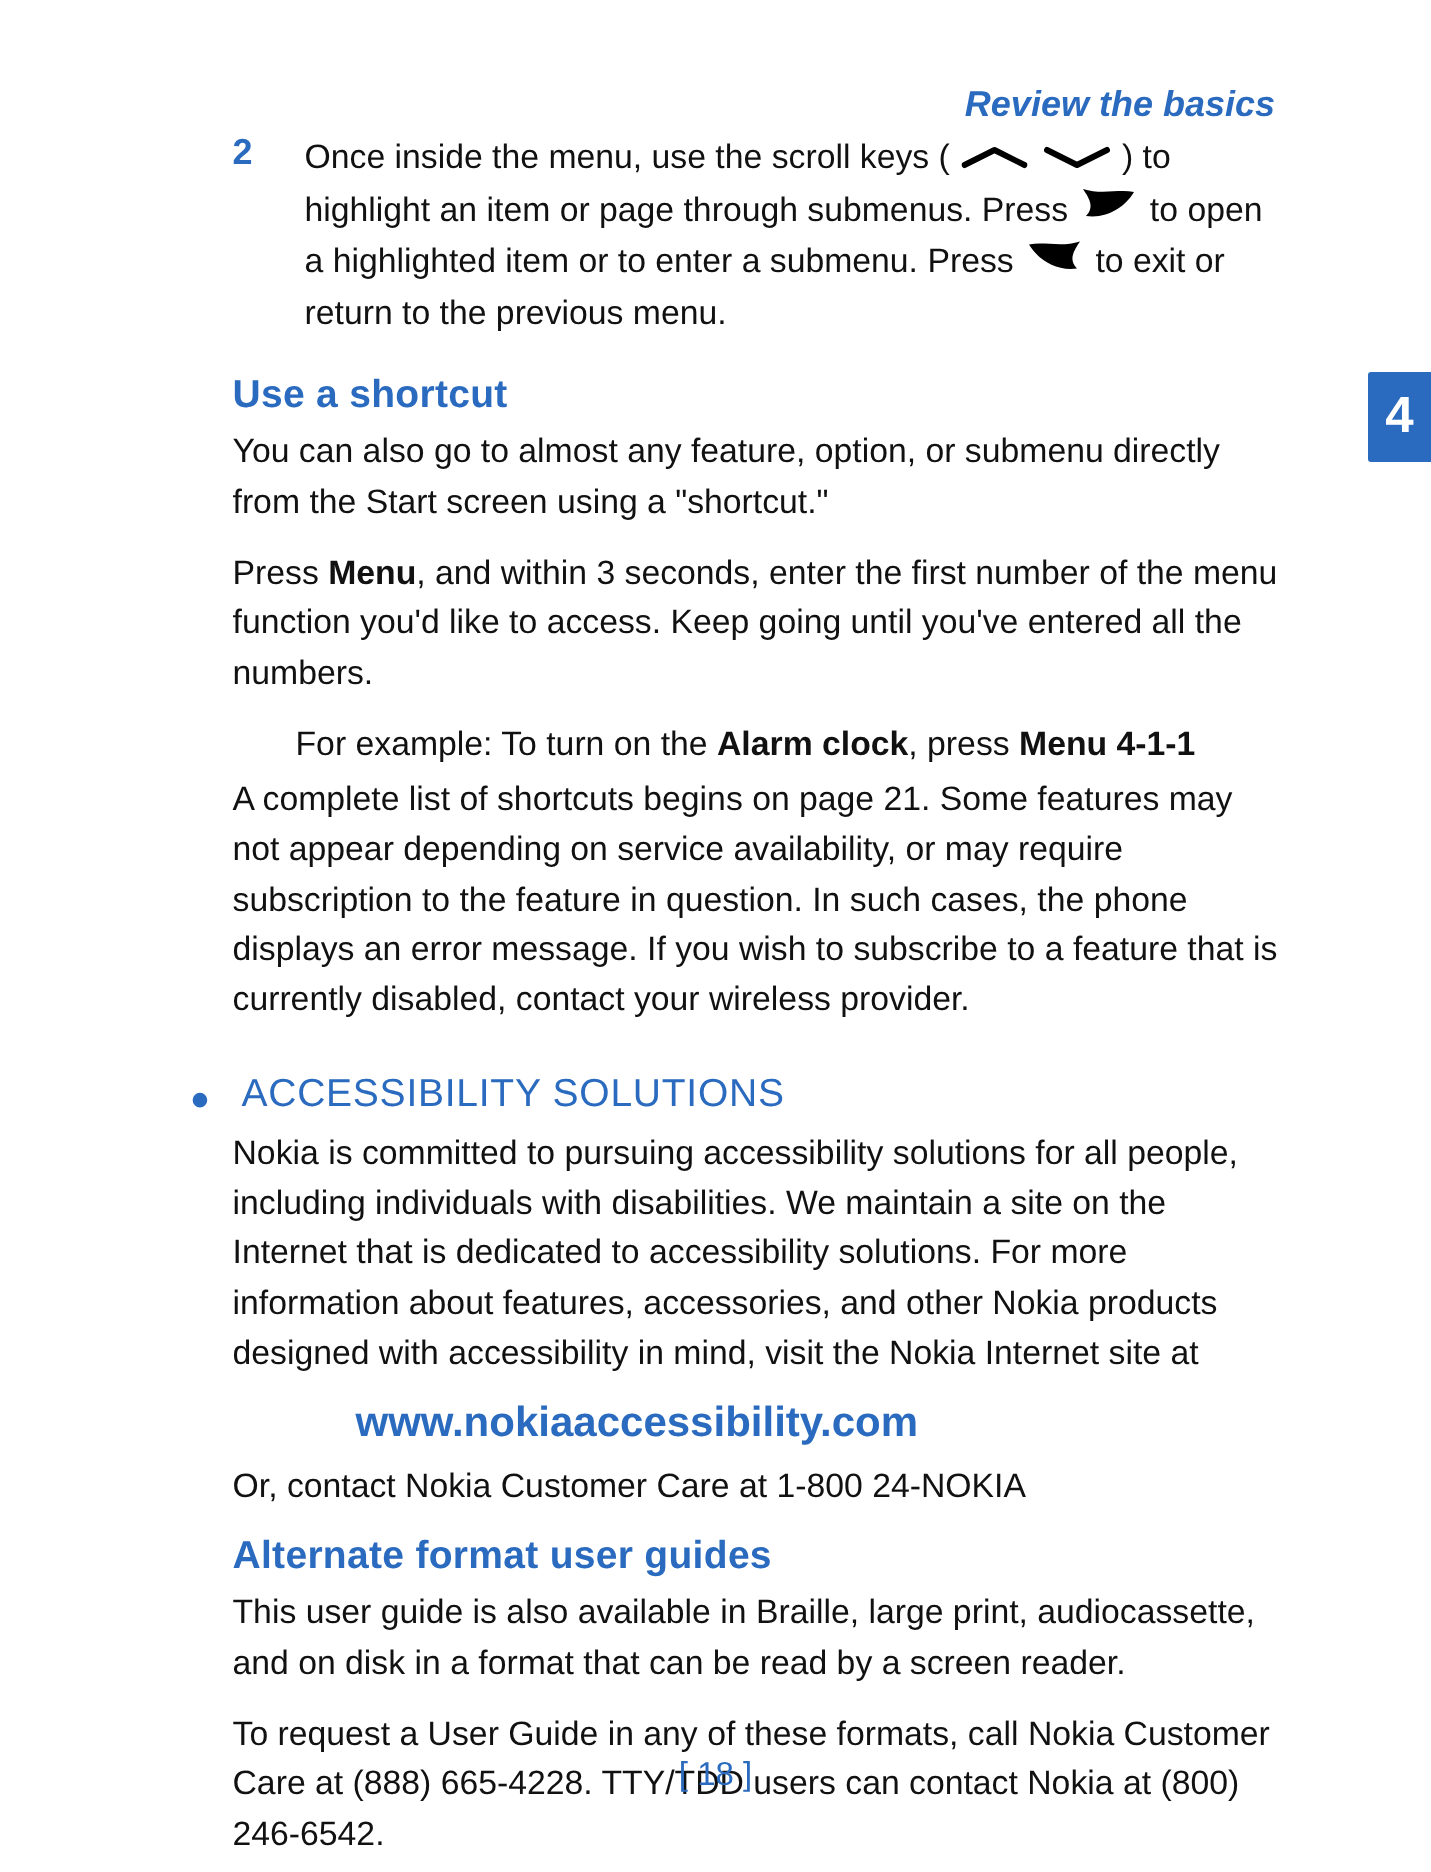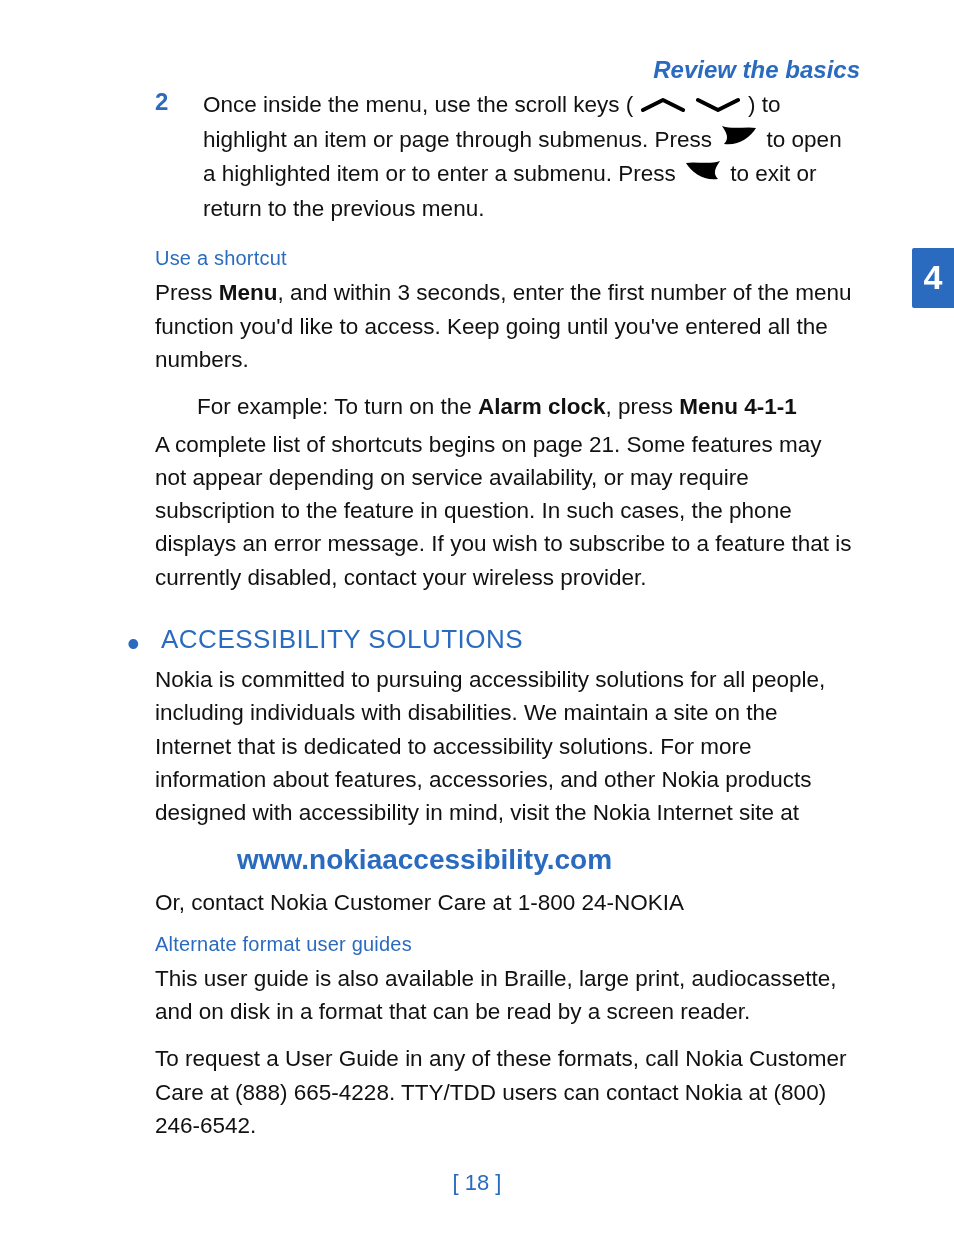--- a/index.html
+++ b/index.html
@@ -15,21 +15,21 @@
     width: 954px;
     height: 1248px;
     position: relative;
     font-family: "Segoe UI", "Lucida Sans", "Trebuchet MS", sans-serif;
     color: var(--body-color);
     box-sizing: border-box;
   }
   .header-title {
     position: absolute;
     top: 56px;
-    right: 94px;
+    right: 104px;
     font-style: italic;
     font-weight: 700;
     color: var(--nokia-blue);
     font-size: 24px;
   }
   .side-tab {
     position: absolute;
     right: 0;
     top: 248px;
     width: 42px;
@@ -61,22 +61,22 @@
   .step-num {
     position: absolute;
     left: 0;
     top: 0;
     color: var(--nokia-blue);
     font-weight: 700;
     font-size: 24px;
   }
   h2.blue-sub {
     color: var(--nokia-blue);
-    font-weight: 400;
-    font-size: 20px;
+    font-weight: 700;
+    font-size: 26px;
     margin: 22px 0 6px 0;
     letter-spacing: 0.2px;
   }
   .h2-outdent {
     margin-left: 4px;
   }
   .shortcut-heading {
     margin-top: 26px;
   }
   .major-section {
@@ -173,20 +173,21 @@
       <span class="inline-icon">
         <svg width="38" height="24" viewBox="0 0 38 24">
             <path d="M36 2 C24 6 12 2 2 4 C8 14 20 22 34 20 C28 14 32 8 36 2 Z" fill="#000"></path>
           </svg>
       </span>
       <span> to exit or return to the previous menu.</span>
     </p>
   </div>
 
   <h2 class="blue-sub h2-outdent shortcut-heading">Use a shortcut</h2>
+  <p>You can also go to almost any feature, option, or submenu directly from the Start screen using a "shortcut."</p>
   <p>
     <span>Press </span><span class="b">Menu</span><span>, and within 3 seconds, enter the first number of the menu function you'd like to access. Keep going until you've entered all the numbers.</span>
   </p>
 
   <div class="indent-block">
     <p style="margin-bottom:4px;margin-top:12px;">
       <span>For example: To turn on the </span><span class="b">Alarm clock</span><span>, press </span><span class="b">Menu 4-1-1</span>
     </p>
   </div>
 

